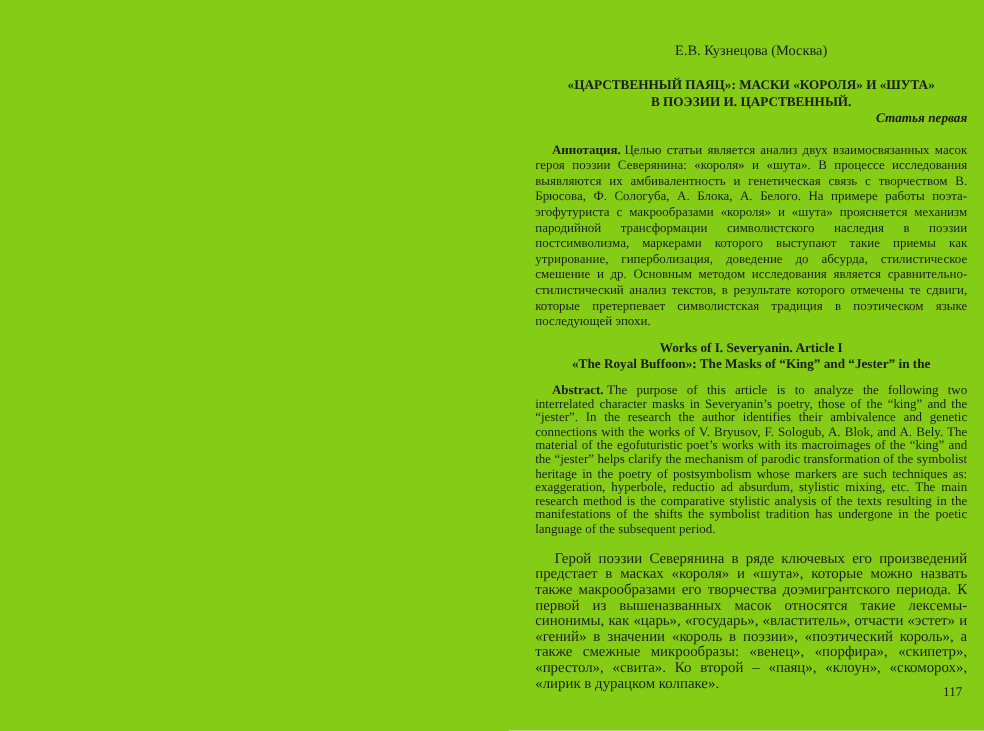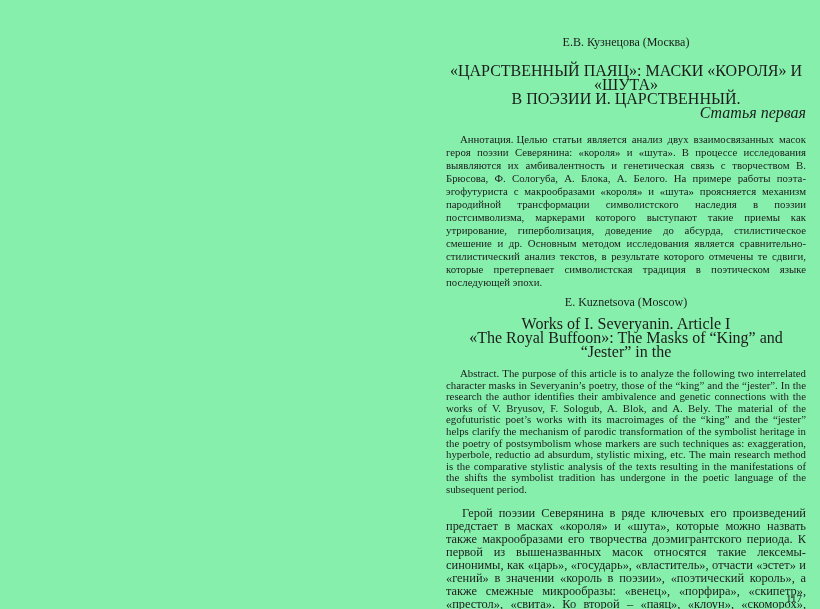--- a/index.html
+++ b/index.html
@@ -6,37 +6,37 @@
   html, body {
     width: 820px; height: 609px;
     background: #ffffff;
     font-family: "Liberation Serif", "DejaVu Serif", serif;
     color: #1c1c1c;
     overflow: hidden;
   }
   .page {
     position: relative;
     width: 820px; height: 609px;
-    background: #86efac;
+    background: #84cc16;
   }
   .column {
     position: absolute;
     left: 446px; top: 0;
     width: 360px;
   }
   .centered { text-align: center; }
   .author-line {
     margin-top: 36px;
     font-size: 12px;
     line-height: 13px;
   }
   .title-block {
     margin-top: 15px;
-    font-weight: normal;
-    font-size: 16px;
+    font-weight: bold;
+    font-size: 11px;
     line-height: 14px;
   }
   .title-block .subtitle {
     font-style: italic;
     text-align: right;
   }
   .abstract {
     margin-top: 13px;
     font-size: 10.8px;
     line-height: 13px;
@@ -44,33 +44,33 @@
   }
   .abstract-en {
     margin-top: 9px;
     font-size: 10.8px;
     line-height: 11.6px;
     text-align: justify;
   }
   .abstract p, .abstract-en p {
     text-indent: 14px;
   }
-  .lead { font-weight: normal; margin-right: 3px; }
+  .lead { font-weight: bold; margin-right: 3px; }
   .author-en { margin-top: 7px; }
   .title-en { margin-top: 8px; }
   .body-text {
     margin-top: 11px;
     font-size: 12.4px;
     line-height: 13px;
     text-align: justify;
   }
   .body-text p { text-indent: 16px; }
   .page-number {
     position: absolute;
-    top: 592px;
+    top: 571px;
     left: 446px;
     width: 356px;
     text-align: right;
     font-size: 11px;
     line-height: 12px;
   }
 </style>
 </head>
 <body>
 
@@ -82,21 +82,20 @@
     <div class="title-block centered">
       <div>«ЦАРСТВЕННЫЙ ПАЯЦ»: МАСКИ «КОРОЛЯ» И «ШУТА»</div>
       <div>В ПОЭЗИИ И. ЦАРСТВЕННЫЙ.</div>
       <div class="subtitle">Статья первая</div>
     </div>
 
     <div class="abstract">
       <p><span class="lead">Аннотация.</span><span>Целью статьи является анализ двух взаимосвязанных масок героя поэзии Северянина: «короля» и «шута». В процессе исследования выявляются их амбивалентность и генетическая связь с творчеством В. Брюсова, Ф. Сологуба, А. Блока, А. Белого. На примере работы поэта-эгофутуриста с макрообразами «короля» и «шута» проясняется механизм пародийной трансформации символистского наследия в поэзии постсимволизма, маркерами которого выступают такие приемы как утрирование, гиперболизация, доведение до абсурда, стилистическое смешение и др. Основным методом исследования является сравнительно-стилистический анализ текстов, в результате которого отмечены те сдвиги, которые претерпевает символистская традиция в поэтическом языке последующей эпохи.</span></p>
     </div>
 
-    <div class="author-line author-en centered">E. Kuznetsova (Moscow)</div>
 
     <div class="title-block title-en centered">
       <div>Works of I. Severyanin. Article I</div>
       <div>«The Royal Buffoon»: The Masks of “King” and “Jester” in the</div>
     </div>
 
     <div class="abstract-en">
       <p><span class="lead">Abstract.</span><span>The purpose of this article is to analyze the following two interrelated character masks in Severyanin’s poetry, those of the “king” and the “jester”. In the research the author identifies their ambivalence and genetic connections with the works of V. Bryusov, F. Sologub, A. Blok, and A. Bely. The material of the egofuturistic poet’s works with its macroimages of the “king” and the “jester” helps clarify the mechanism of parodic transformation of the symbolist heritage in the poetry of postsymbolism whose markers are such techniques as: exaggeration, hyperbole, reductio ad absurdum, stylistic mixing, etc. The main research method is the comparative stylistic analysis of the texts resulting in the manifestations of the shifts the symbolist tradition has undergone in the poetic language of the subsequent period.</span></p>
     </div>
 

